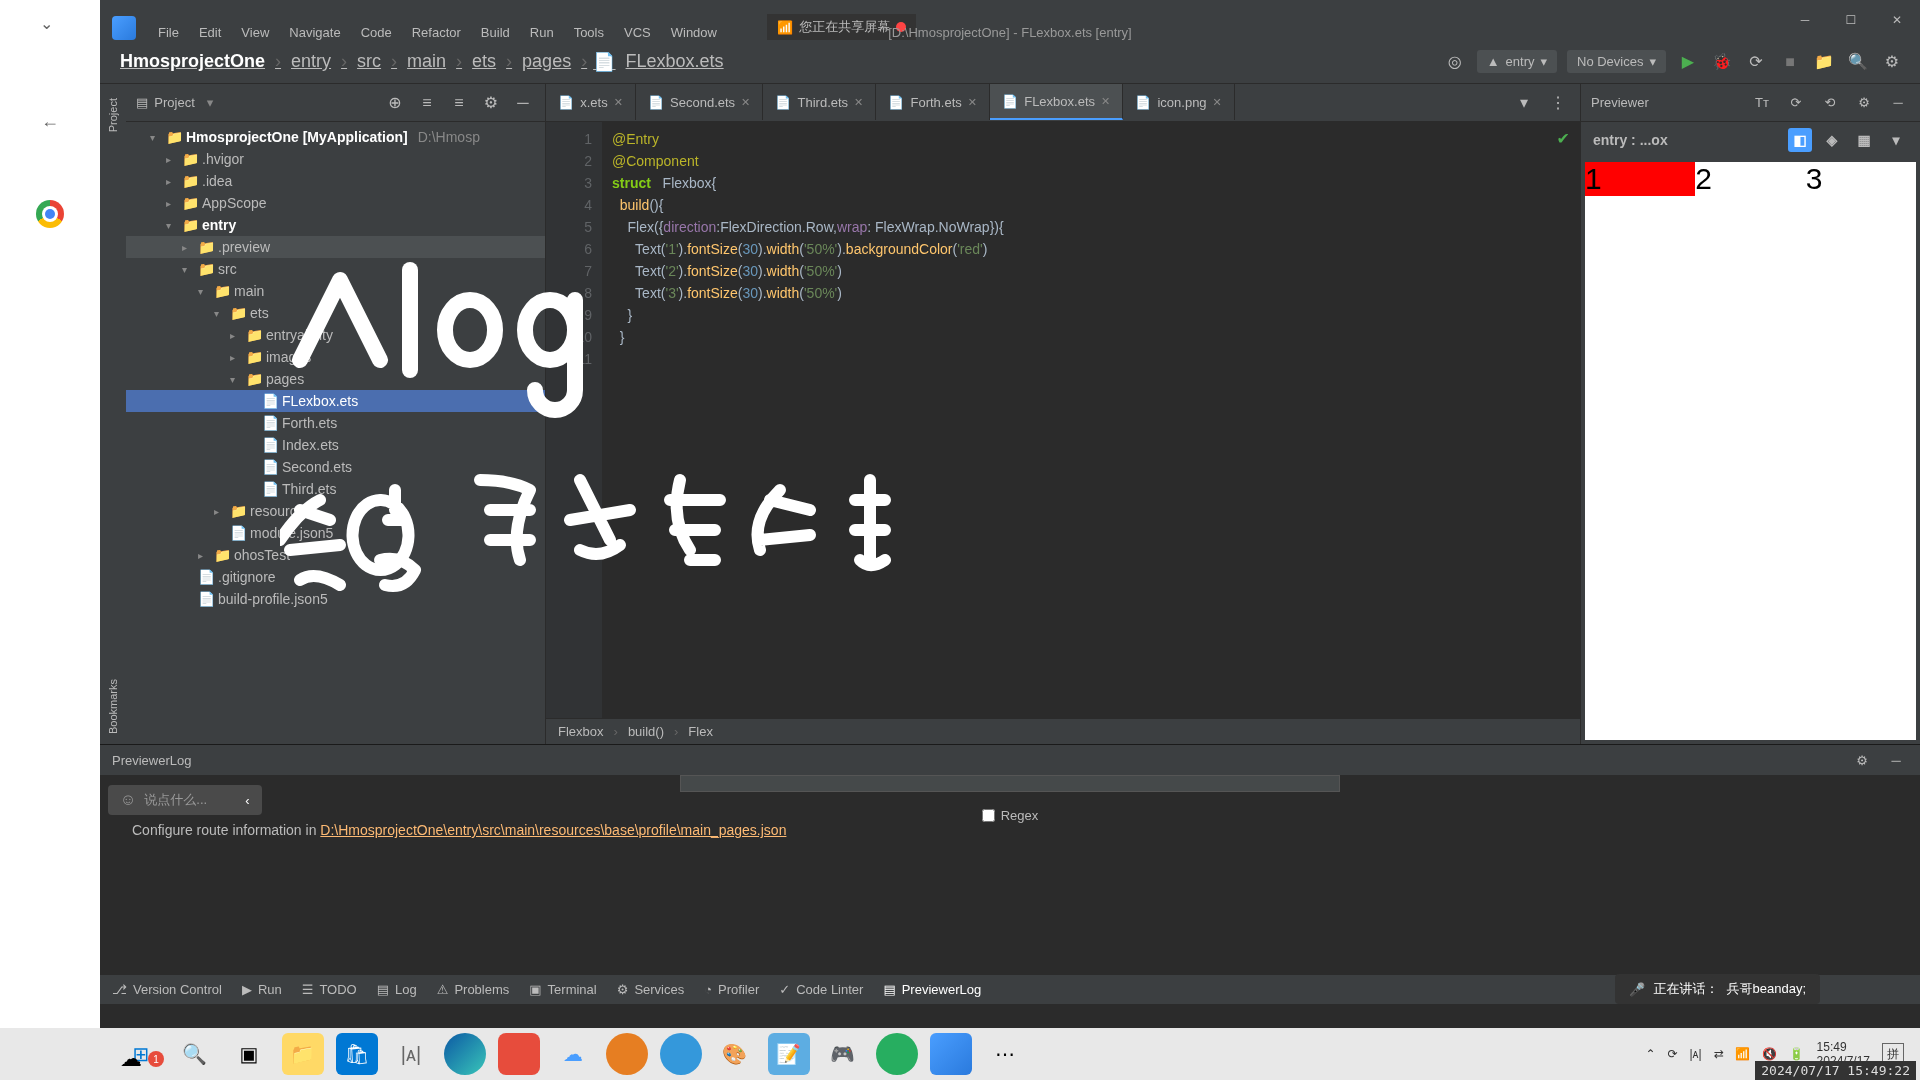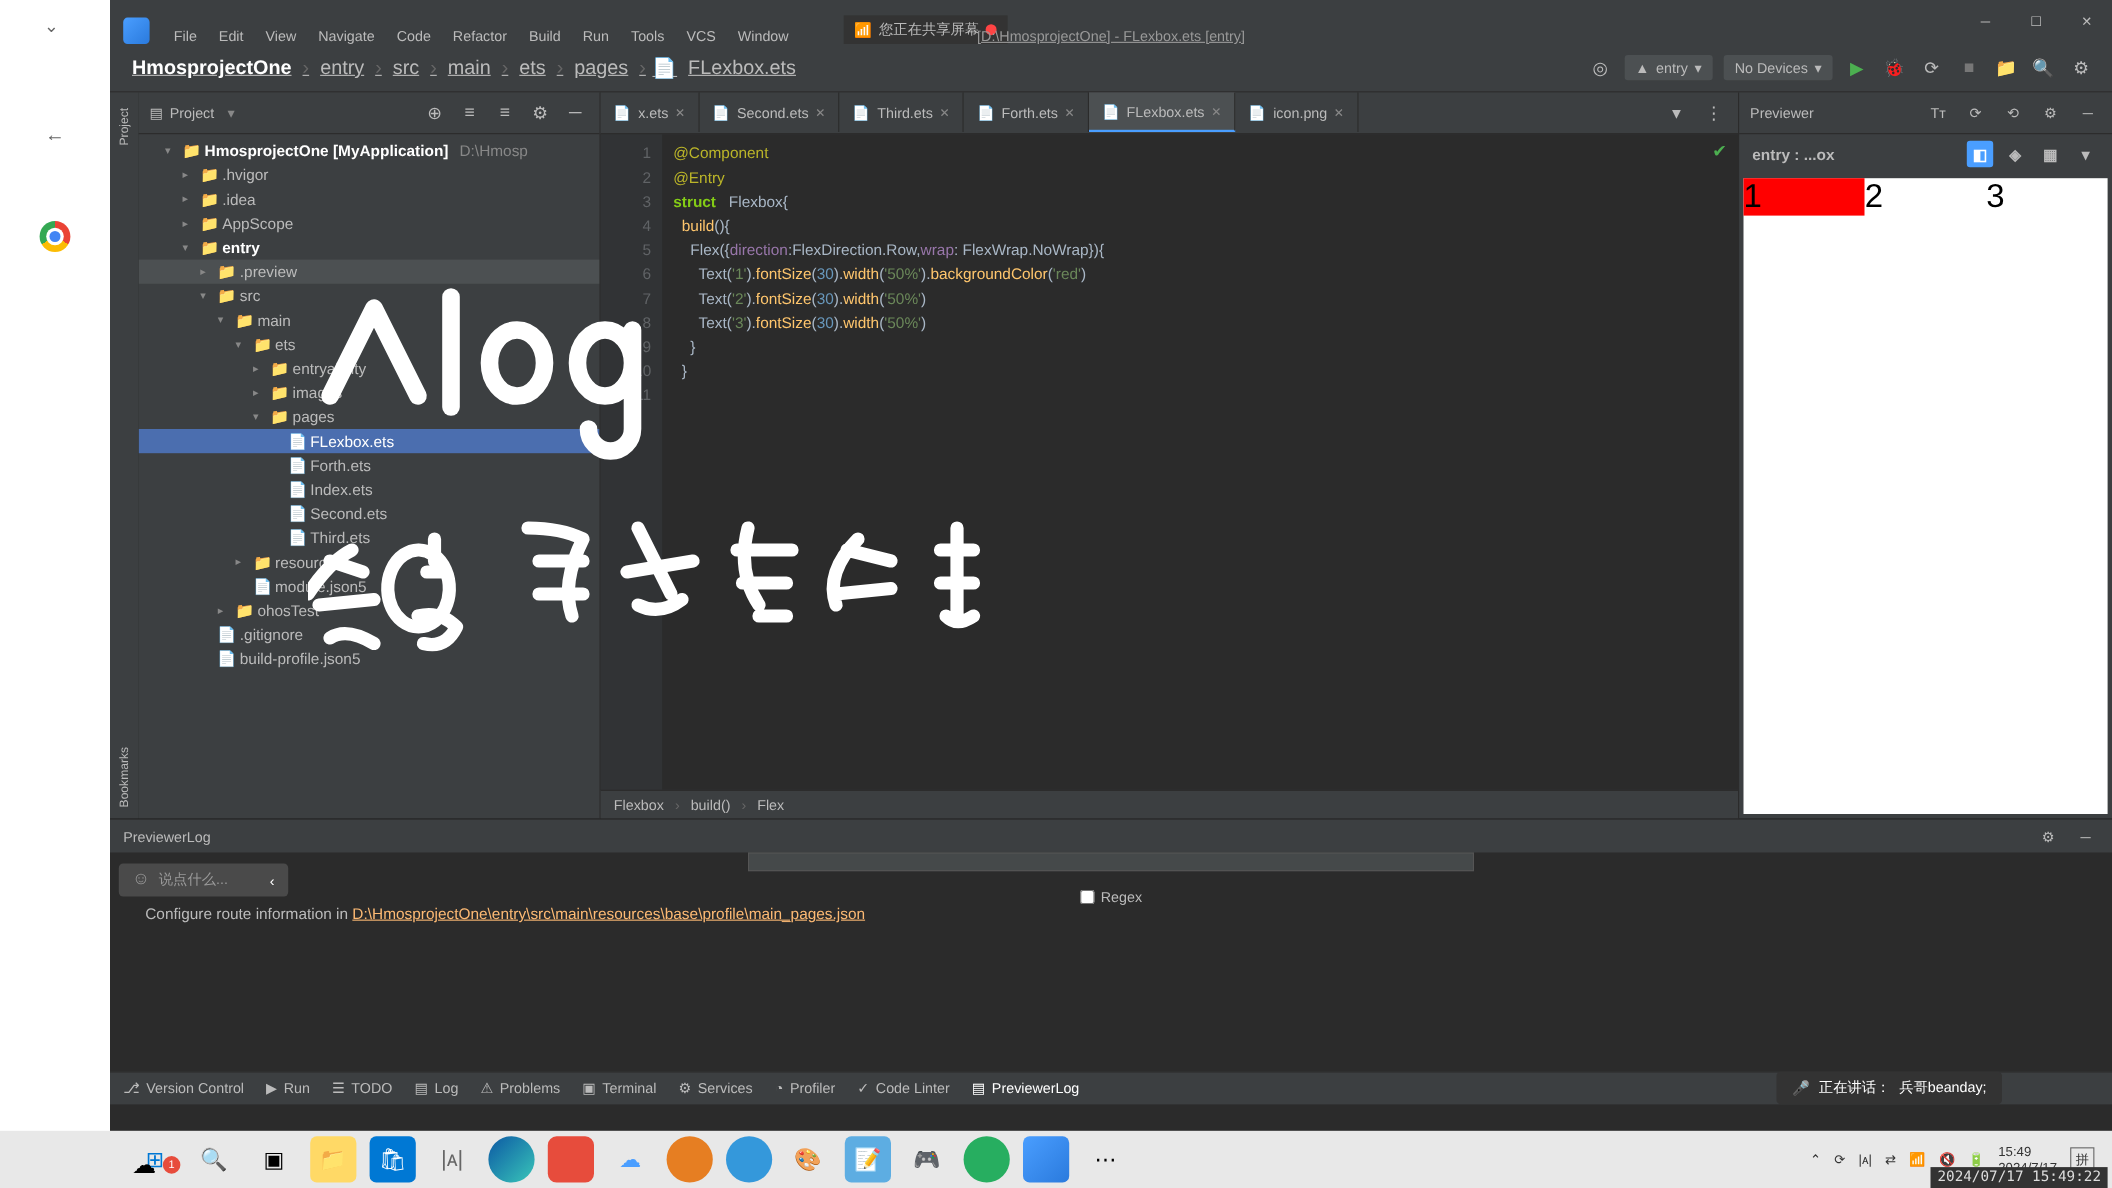--- a/index.html
+++ b/index.html
@@ -4,21 +4,21 @@
 <style>
 * { margin: 0; padding: 0; box-sizing: border-box; font-family: 'Segoe UI', Arial, sans-serif; }
 body { background: #1a6333; width: 1920px; height: 1080px; overflow: hidden; position: relative; }
 .browser-chrome { position: absolute; left: 100px; top: 0; width: 1820px; height: 1040px; background: #2b2b2b; }
 .top-bar { height: 40px; background: #3c3f41; display: flex; align-items: flex-end; font-size: 13px; color: #bbb; }
 .logo-icon { width: 24px; height: 24px; margin: 0 12px; background: linear-gradient(135deg,#4a9eff,#2a7add); border-radius: 4px; }
 .menu-item { padding: 0 10px; cursor: pointer; }
 .share-badge { margin-left: 40px; background: #333; padding: 4px 10px; display: flex; align-items: center; gap: 6px; font-size: 13px; }
 .signal-icon { color: #4caf50; }
 .rec-icon { width: 10px; height: 10px; background: #f44; border-radius: 50%; display: inline-block; }
-.title-path { position: absolute; left: 50%; transform: translateX(-50%); color: #999; font-size: 13px; text-decoration: underline; }
+.title-path { position: absolute; left: 50%; transform: translateX(-50%); color: #999; font-size: 13px; }
 .window-controls { margin-left: auto; display: flex; }
 .win-ctrl { width: 46px; height: 40px; display: flex; align-items: center; justify-content: center; color: #bbb; font-size: 12px; }
 .nav-bar { height: 44px; background: #3c3f41; display: flex; align-items: center; padding: 0 16px; border-bottom: 1px solid #2b2b2b; }
 .breadcrumb { display: flex; align-items: center; color: #bbb; font-size: 18px; gap: 6px; text-decoration: underline; }
 .bc-item { padding: 2px 4px; }
 .bc-sep { color: #666; }
 .nav-right { margin-left: auto; display: flex; align-items: center; gap: 10px; }
 .dropdown { background: #4c5052; padding: 4px 10px; border-radius: 3px; color: #bbb; font-size: 13px; display: flex; align-items: center; gap: 6px; }
 .icon-btn { width: 24px; height: 24px; display: flex; align-items: center; justify-content: center; color: #bbb; cursor: pointer; }
 .play-icon { color: #4caf50; }
@@ -364,22 +364,22 @@
             <div>5</div>
             <div>6</div>
             <div>7</div>
             <div>8</div>
             <div>9</div>
             <div>10</div>
             <div>11</div>
           </div>
       <div class="code-content" id="code-body">
         <span class="status-check">✔</span>
-      <div class="code-line"><span class="decor">@Component</span></div>
-            <div class="code-line"><span class="decor">@Entry</span></div>
+      <div class="code-line"><span class="decor">@Entry</span></div>
+            <div class="code-line"><span class="decor">@Component</span></div>
             <div class="code-line"><span class="struct">struct</span>   <span class="type">Flexbox</span><span class="punct">{</span></div>
             <div class="code-line">  <span class="method">build</span><span class="punct">(){</span></div>
             <div class="code-line">    <span class="type">Flex</span><span class="punct">({</span><span class="prop">direction</span><span class="punct">:</span><span class="type">FlexDirection.Row</span><span class="punct">,</span><span class="prop">wrap</span><span class="punct">: </span><span class="type">FlexWrap.NoWrap</span><span class="punct">}){</span></div>
             <div class="code-line">      <span class="type">Text</span><span class="punct">(</span><span class="str">'1'</span><span class="punct">).</span><span class="method">fontSize</span><span class="punct">(</span><span class="num">30</span><span class="punct">).</span><span class="method">width</span><span class="punct">(</span><span class="str">'50%'</span><span class="punct">).</span><span class="method">backgroundColor</span><span class="punct">(</span><span class="str">'red'</span><span class="punct">)</span></div>
             <div class="code-line">      <span class="type">Text</span><span class="punct">(</span><span class="str">'2'</span><span class="punct">).</span><span class="method">fontSize</span><span class="punct">(</span><span class="num">30</span><span class="punct">).</span><span class="method">width</span><span class="punct">(</span><span class="str">'50%'</span><span class="punct">)</span></div>
             <div class="code-line">      <span class="type">Text</span><span class="punct">(</span><span class="str">'3'</span><span class="punct">).</span><span class="method">fontSize</span><span class="punct">(</span><span class="num">30</span><span class="punct">).</span><span class="method">width</span><span class="punct">(</span><span class="str">'50%'</span><span class="punct">)</span></div>
             <div class="code-line">    <span class="punct">}</span></div>
             <div class="code-line">  <span class="punct">}</span></div>
             <div class="code-line"></div>
           </div>

